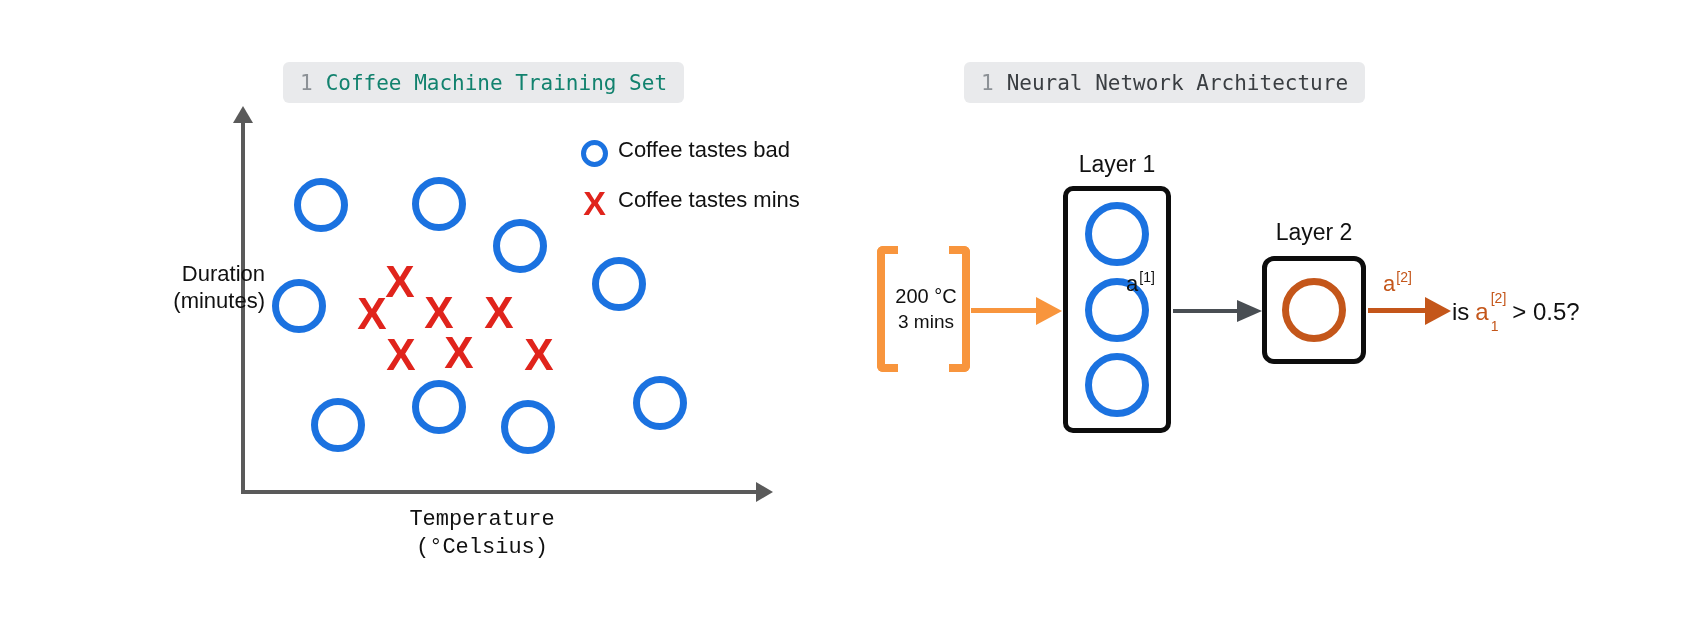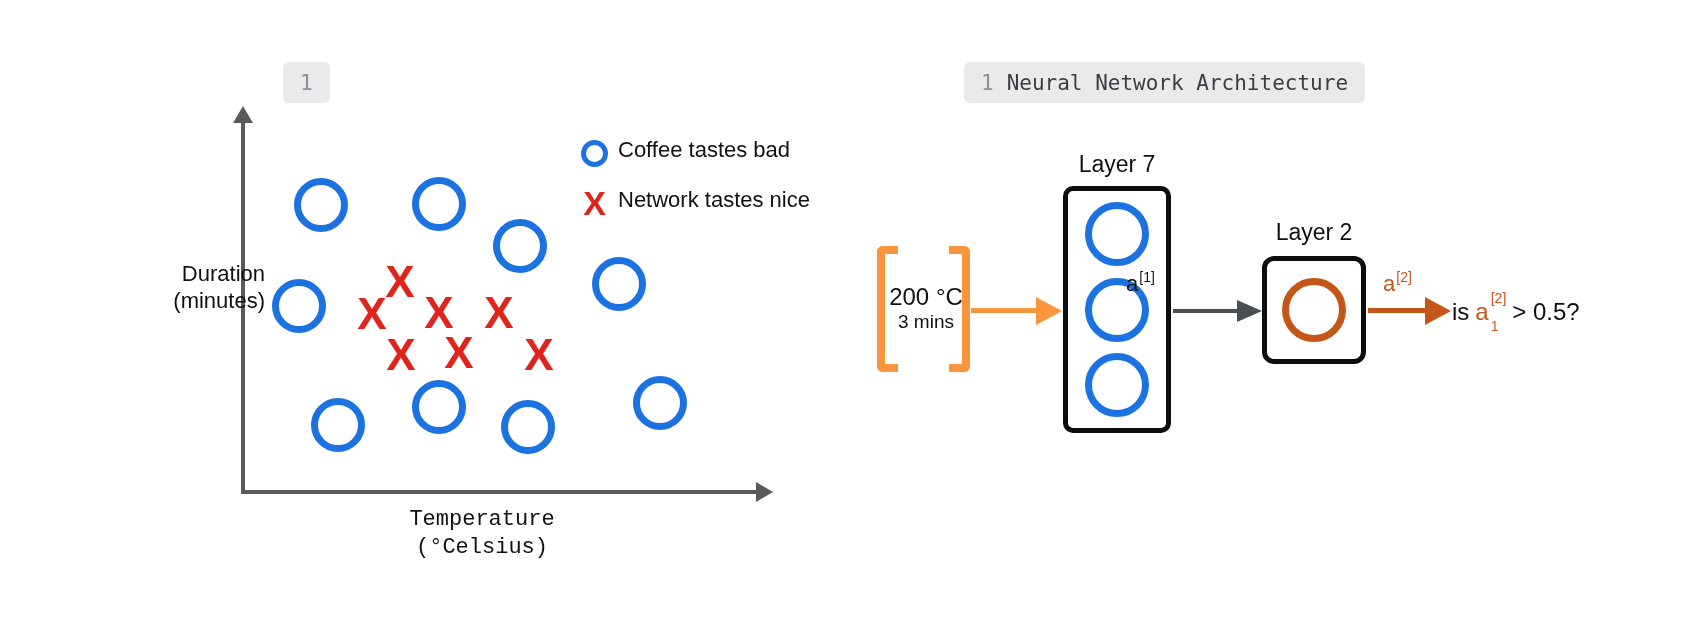--- a/index.html
+++ b/index.html
@@ -57,21 +57,21 @@
   .legend-x { height:27px; display:flex; align-items:center; justify-content:center;
     font-size:34px; font-weight:700; color:var(--red,#E0241C); line-height:1; }
   .legend-label { font-size:22px; }
 
   
   .bracket { position:absolute; width:21px; height:126px; box-sizing:border-box;
     border:8px solid var(--orange,#F8953D); top:246px; }
   #bracket-left  { left:877px; border-right:none; border-radius:6px 0 0 6px; }
   #bracket-right { left:949px; border-left:none;  border-radius:0 6px 6px 0; }
   .input-text { position:absolute; left:883px; top:284px; width:86px; text-align:center; }
-  .input-line1 { font-size:24px; line-height:25px; }
+  .input-line1 { font-size:20px; line-height:25px; }
   .input-line2 { font-size:19px; line-height:25px; }
 
   
   .shaft { position:absolute; height:5px; }
   #in-arrow-shaft { left:971px;  top:308px; width:66px; background:var(--orange,#F8953D); }
   #in-arrow-head  { left:1036px; top:297px;
     border-top:14px solid transparent; border-bottom:14px solid transparent;
     border-left:26px solid var(--orange,#F8953D); }
   #a1-arrow-shaft { left:1173px; top:309px; width:65px; height:4px; background:var(--arrow-dark,#494E53); }
   #a1-arrow-head  { left:1237px; top:300px;
@@ -106,20 +106,21 @@
   .supsub { display:flex; flex-direction:column; justify-content:space-between;
     height:42px; font-size:14px; line-height:1; padding:1px 0; margin-left:2px; }
 </style>
 </head>
 <body>
 
 <div class="stage">
 
   <div class="badge" id="badge-left">
     <span class="badge-num">1</span>
+    <span class="badge-title">Coffee Machine Training Set</span>
   </div>
 
   <div class="axis-line" id="y-axis-line"></div>
   <div class="tri" id="y-axis-arrow"></div>
   <div class="axis-line" id="x-axis-line"></div>
   <div class="tri" id="x-axis-arrow"></div>
 
   <div class="axis-label" id="y-label">
     <div>Duration</div>
     <div>(minutes)</div>
@@ -152,40 +153,40 @@
     <div class="legend-row">
       <span class="legend-marker-slot">
         <span class="legend-circle"></span>
       </span>
       <span class="legend-label">Coffee tastes bad</span>
     </div>
     <div class="legend-row">
       <span class="legend-marker-slot">
         <span class="legend-x">X</span>
       </span>
-      <span class="legend-label">Network tastes nice</span>
+      <span class="legend-label">Coffee tastes mins</span>
     </div>
   </div>
 
   <div class="badge" id="badge-right">
     <span class="badge-num">1</span>
     <span class="badge-title">Neural Network Architecture</span>
   </div>
 
   <div class="bracket" id="bracket-left"></div>
   <div class="bracket" id="bracket-right"></div>
   <div class="input-text">
     <div class="input-line1">200 °C</div>
     <div class="input-line2">3 mins</div>
   </div>
 
   <div class="shaft" id="in-arrow-shaft"></div>
   <div class="tri" id="in-arrow-head"></div>
 
-  <div class="layer-label" id="layer1-label">Layer 7</div>
+  <div class="layer-label" id="layer1-label">Layer 1</div>
   <div class="layer-box" id="layer1-box">
       <div class="neuron" style="border-color: rgb(27, 114, 224);"></div>
       <div class="neuron" style="border-color: rgb(27, 114, 224);"></div>
       <div class="neuron" style="border-color: rgb(27, 114, 224);"></div>
     </div>
 
   <div class="act-label" id="act1">
     <span>a</span><span class="act-sup">[1]</span>
   </div>
   <div class="shaft" id="a1-arrow-shaft"></div>

